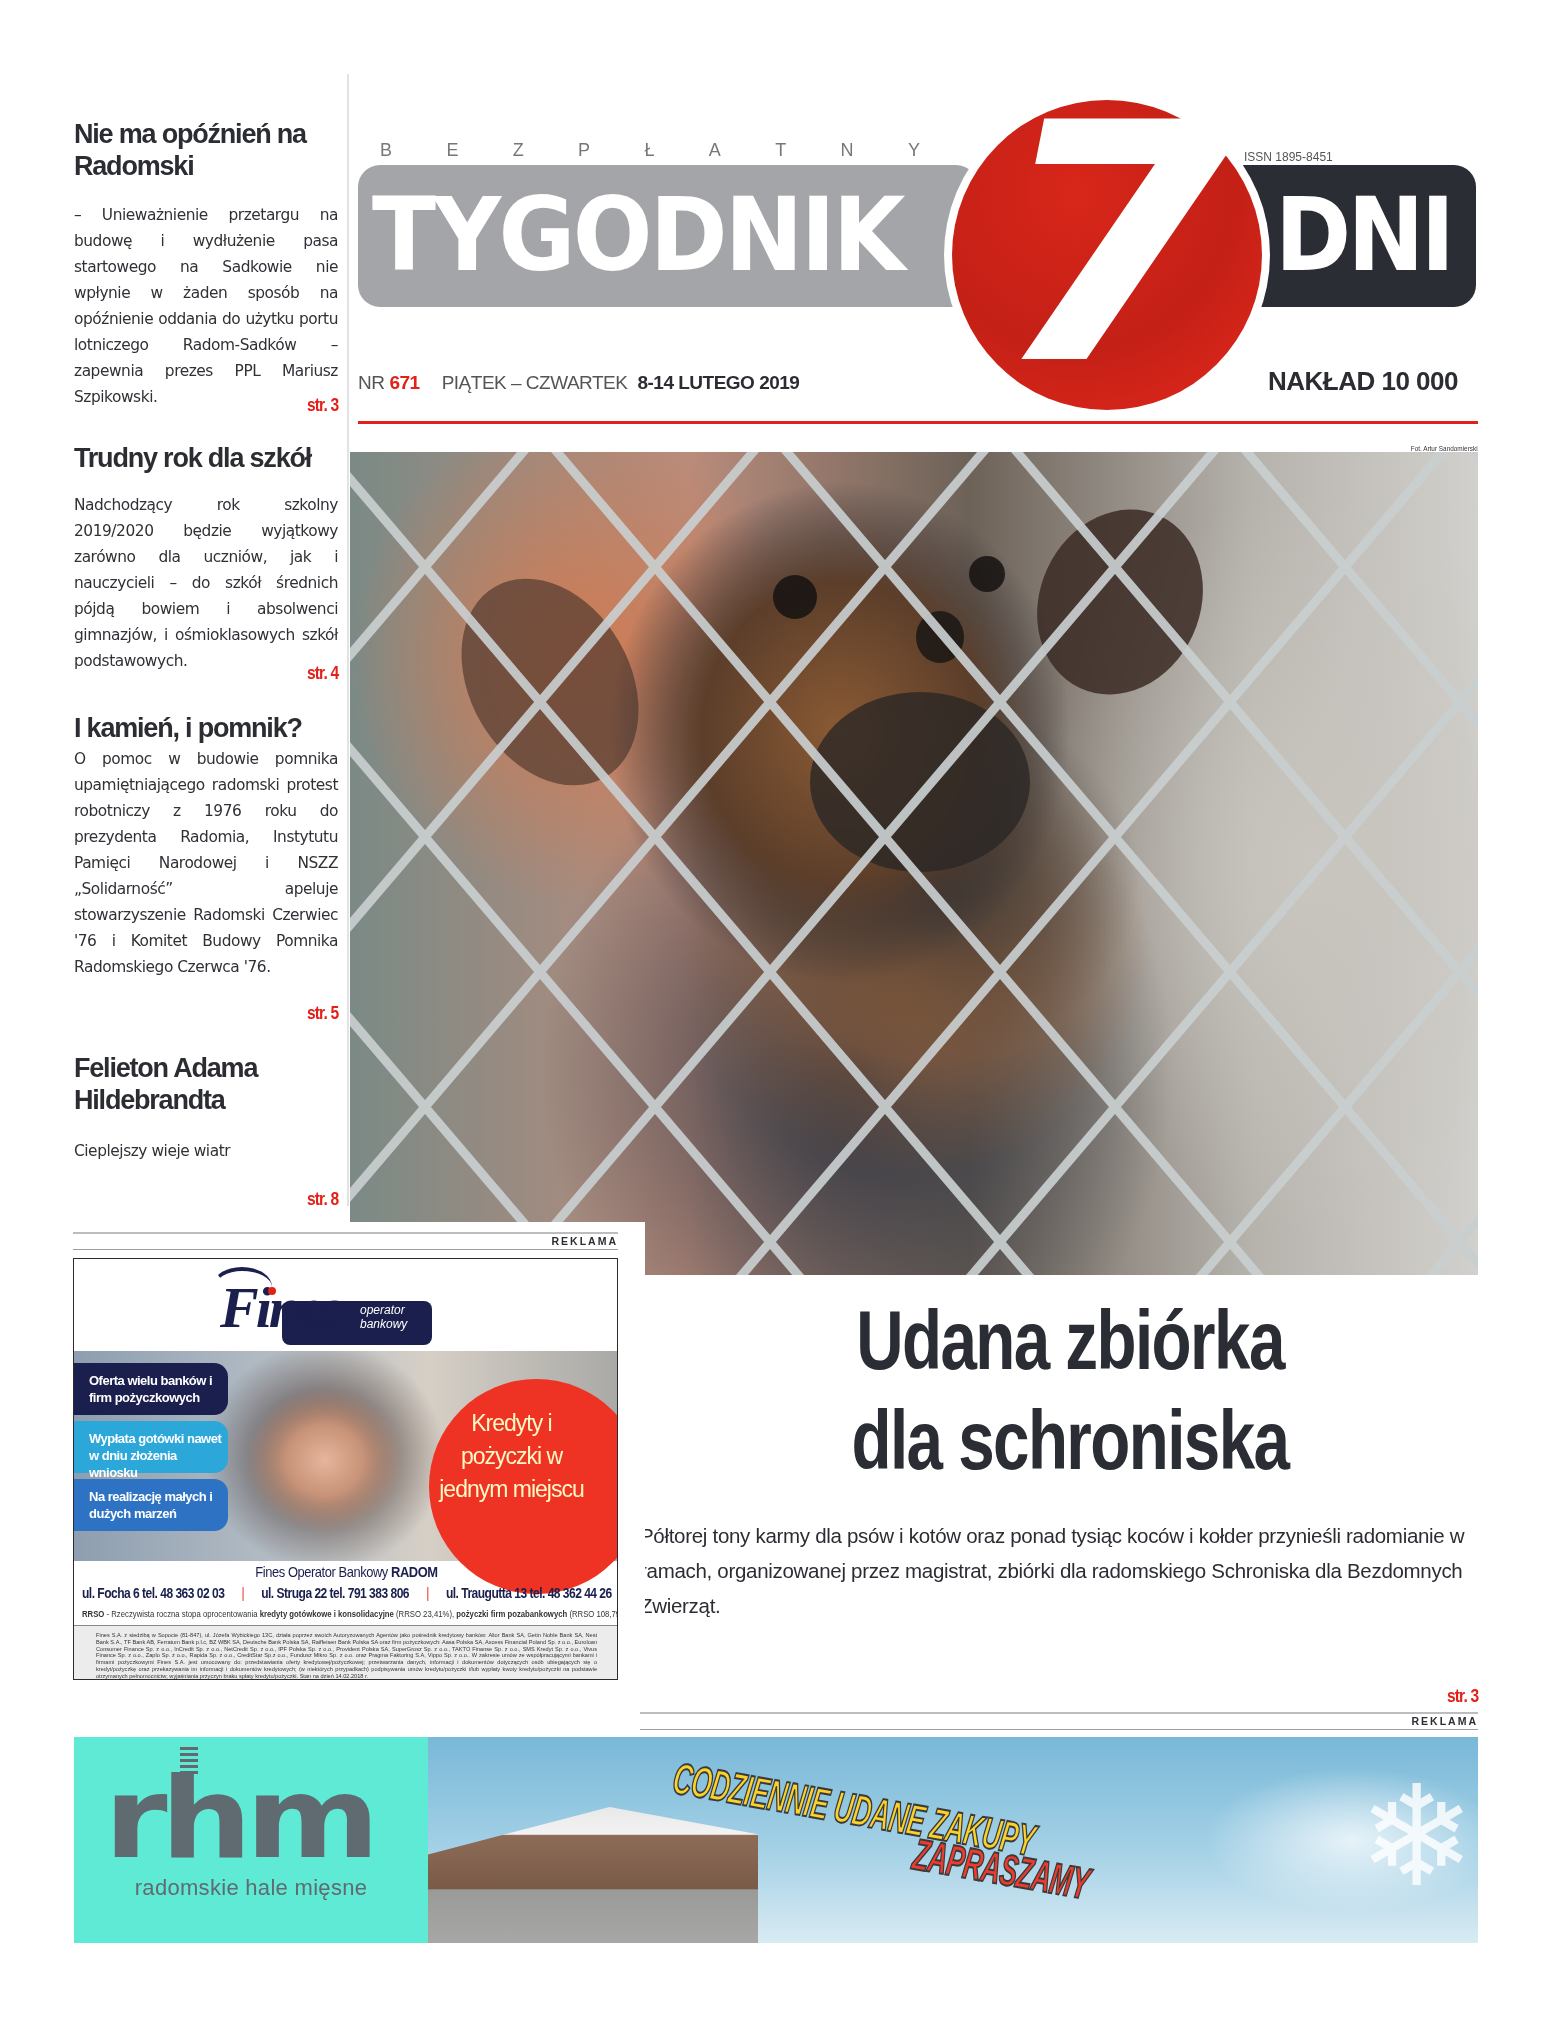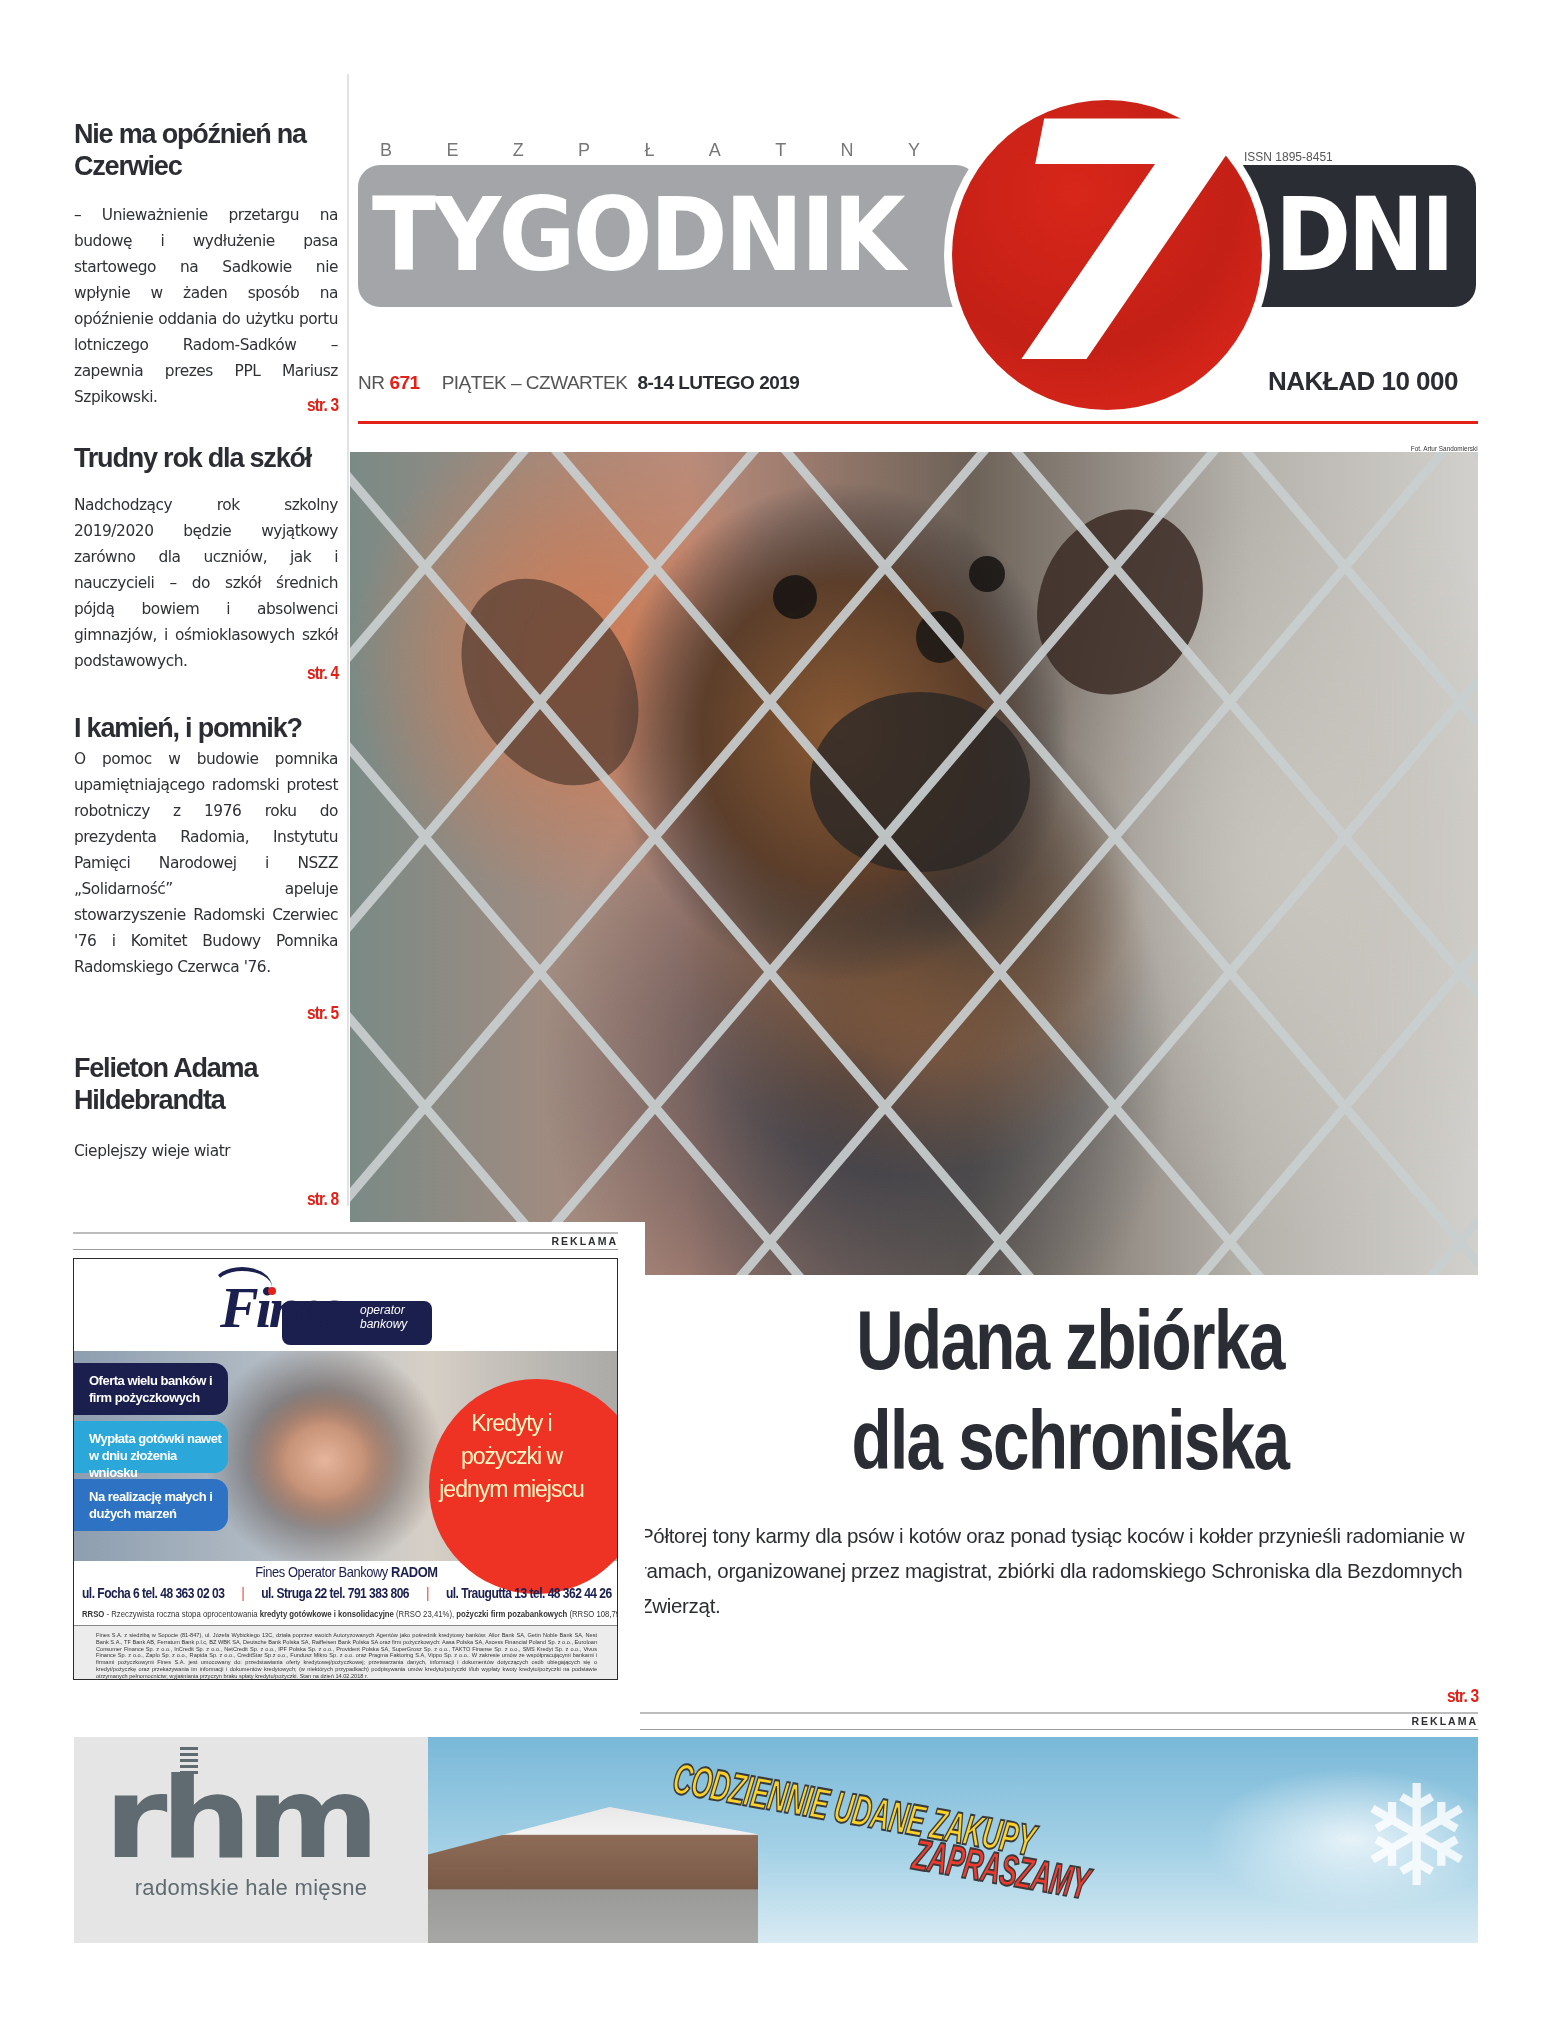--- a/index.html
+++ b/index.html
@@ -70,42 +70,42 @@
   .fines-radom { position: absolute; left: 0; top: 304px; width: 545px; text-align: center; font-size: 15px; color: #1b1f4e; letter-spacing: -0.5px; transform: scaleX(0.86); }
   .fines-radom b { font-weight: 700; }
   .fines-addr { position: absolute; left: 8px; top: 326px; width: 530px; display: flex; justify-content: space-between; font-size: 14px; font-weight: 700; color: #1b1f4e; letter-spacing: -0.6px; white-space: nowrap; transform: scaleX(0.86); transform-origin: left top; width: 616px; }
   .fines-addr .sep { color: #ee3224; font-weight: 400; padding: 0 4px; }
   .fines-rrso { position: absolute; left: 8px; top: 350px; width: 620px; font-size: 9px; color: #333; white-space: nowrap; transform: scaleX(0.86); transform-origin: left top; }
   .fines-rrso b { font-weight: 700; }
   .fines-legal { position: absolute; left: 0; top: 366px; width: 545px; height: 56px; background: #ececec; border-top: 1px solid #888; padding: 6px 22px; font-size: 5.6px; line-height: 6.8px; color: #333; text-align: justify; overflow: hidden; }
 
   
   .rhm { position: absolute; left: 74px; top: 1737px; width: 1404px; height: 206px; overflow: hidden; }
-  .rhm-left { position: absolute; left: 0; top: 0; width: 407px; height: 206px; background: #e5e5e5; }
+  .rhm-left { position: absolute; left: 0; top: 0; width: 407px; height: 206px; background: #5eead4; }
   .rhm-logo { position: absolute; left: 30px; top: 26px; font-family: "DejaVu Sans", sans-serif; font-weight: 700; font-size: 112px; line-height: 110px; color: #5f6b70; letter-spacing: -6px; transform: scaleX(1.15); transform-origin: left top; }
   .rhm-chimney { position: absolute; left: 106px; top: 10px; width: 18px; height: 30px; background: repeating-linear-gradient(180deg, #5f6b70 0 3px, transparent 3px 6px); }
   .rhm-sub { position: absolute; left: 0; top: 138px; width: 354px; text-align: center; font-size: 22px; color: #5f6b70; letter-spacing: 0.3px; }
   .rhm-addr { position: absolute; left: 0; top: 160px; width: 354px; height: 46px; background: #f05a43; color: #fff; font-size: 21px; font-weight: 700; text-align: center; line-height: 46px; transform-origin: center; letter-spacing: -0.5px; }
   .rhm-right { position: absolute; left: 354px; top: 0; width: 1050px; height: 206px;
       background: radial-gradient(ellipse 20% 50% at 88% 50%, rgba(255,255,255,0.75) 0%, rgba(255,255,255,0) 70%),
                   linear-gradient(180deg, #79b8d8 0%, #a4d1e6 55%, #d9ebf3 100%); }
   .rhm-building { position: absolute; left: 0; top: 70px; width: 330px; height: 136px;
       background: linear-gradient(180deg, #e8e8e8 0%, #f3f3f3 20%, #8d6b57 21%, #7a5b48 60%, #9a9a98 61%, #a7a7a5 100%);
       clip-path: polygon(0 35%, 55% 0, 100% 20%, 100% 100%, 0 100%); }
   .rhm-slogan1 { position: absolute; left: 250px; top: 16px; font-family: "Liberation Sans", sans-serif; font-weight: 700; font-style: italic; font-size: 44px; color: #fcd12a; letter-spacing: -1px; transform: rotate(10deg) scaleX(0.6); transform-origin: left top; -webkit-text-stroke: 2px #3a3a3a; white-space: nowrap; }
   .rhm-slogan2 { position: absolute; left: 490px; top: 92px; font-family: "Liberation Sans", sans-serif; font-weight: 700; font-style: italic; font-size: 44px; color: #ee3b2e; letter-spacing: -1px; transform: rotate(10deg) scaleX(0.6); transform-origin: left top; -webkit-text-stroke: 2px #3a3a3a; white-space: nowrap; }
   .rhm-flake { position: absolute; left: 930px; top: 20px; font-size: 140px; color: rgba(255,255,255,0.8); line-height: 160px; }
 </style>
 </head>
 <body>
 
 <div class="vdivider"></div>
 
 <div class="teaser" style="top:118px;height:300px;">
-  <h2>Nie ma opóźnień na Czerwiec</h2>
+  <h2>Nie ma opóźnień na Radomski</h2>
   <p>– Unieważnienie przetargu na budowę i wydłużenie pasa startowego na Sadkowie nie wpłynie w żaden sposób na opóźnienie oddania do użytku portu lotniczego Radom-Sadków – zapewnia prezes PPL Mariusz Szpikowski.</p>
   <span class="str" style="top:276px;">str. 3</span>
 </div>
 
 <div class="teaser" style="top:442px;height:244px;">
   <h2>Trudny rok dla szkół</h2>
   <p style="margin-top:18px;">Nadchodzący rok szkolny 2019/2020 będzie wyjątkowy zarówno dla uczniów, jak i nauczycieli – do szkół średnich pójdą bowiem i absolwenci gimnazjów, i ośmioklasowych szkół podstawowych.</p>
   <span class="str" style="top:220px;">str. 4</span>
 </div>
 

